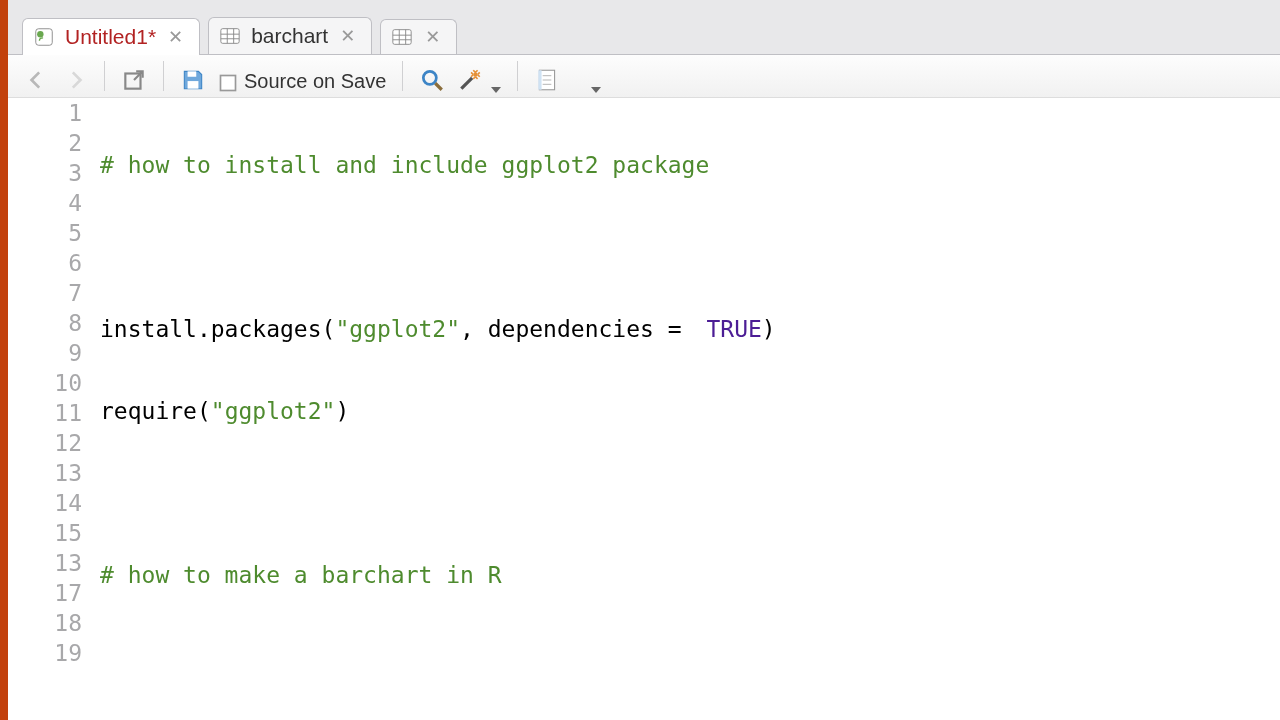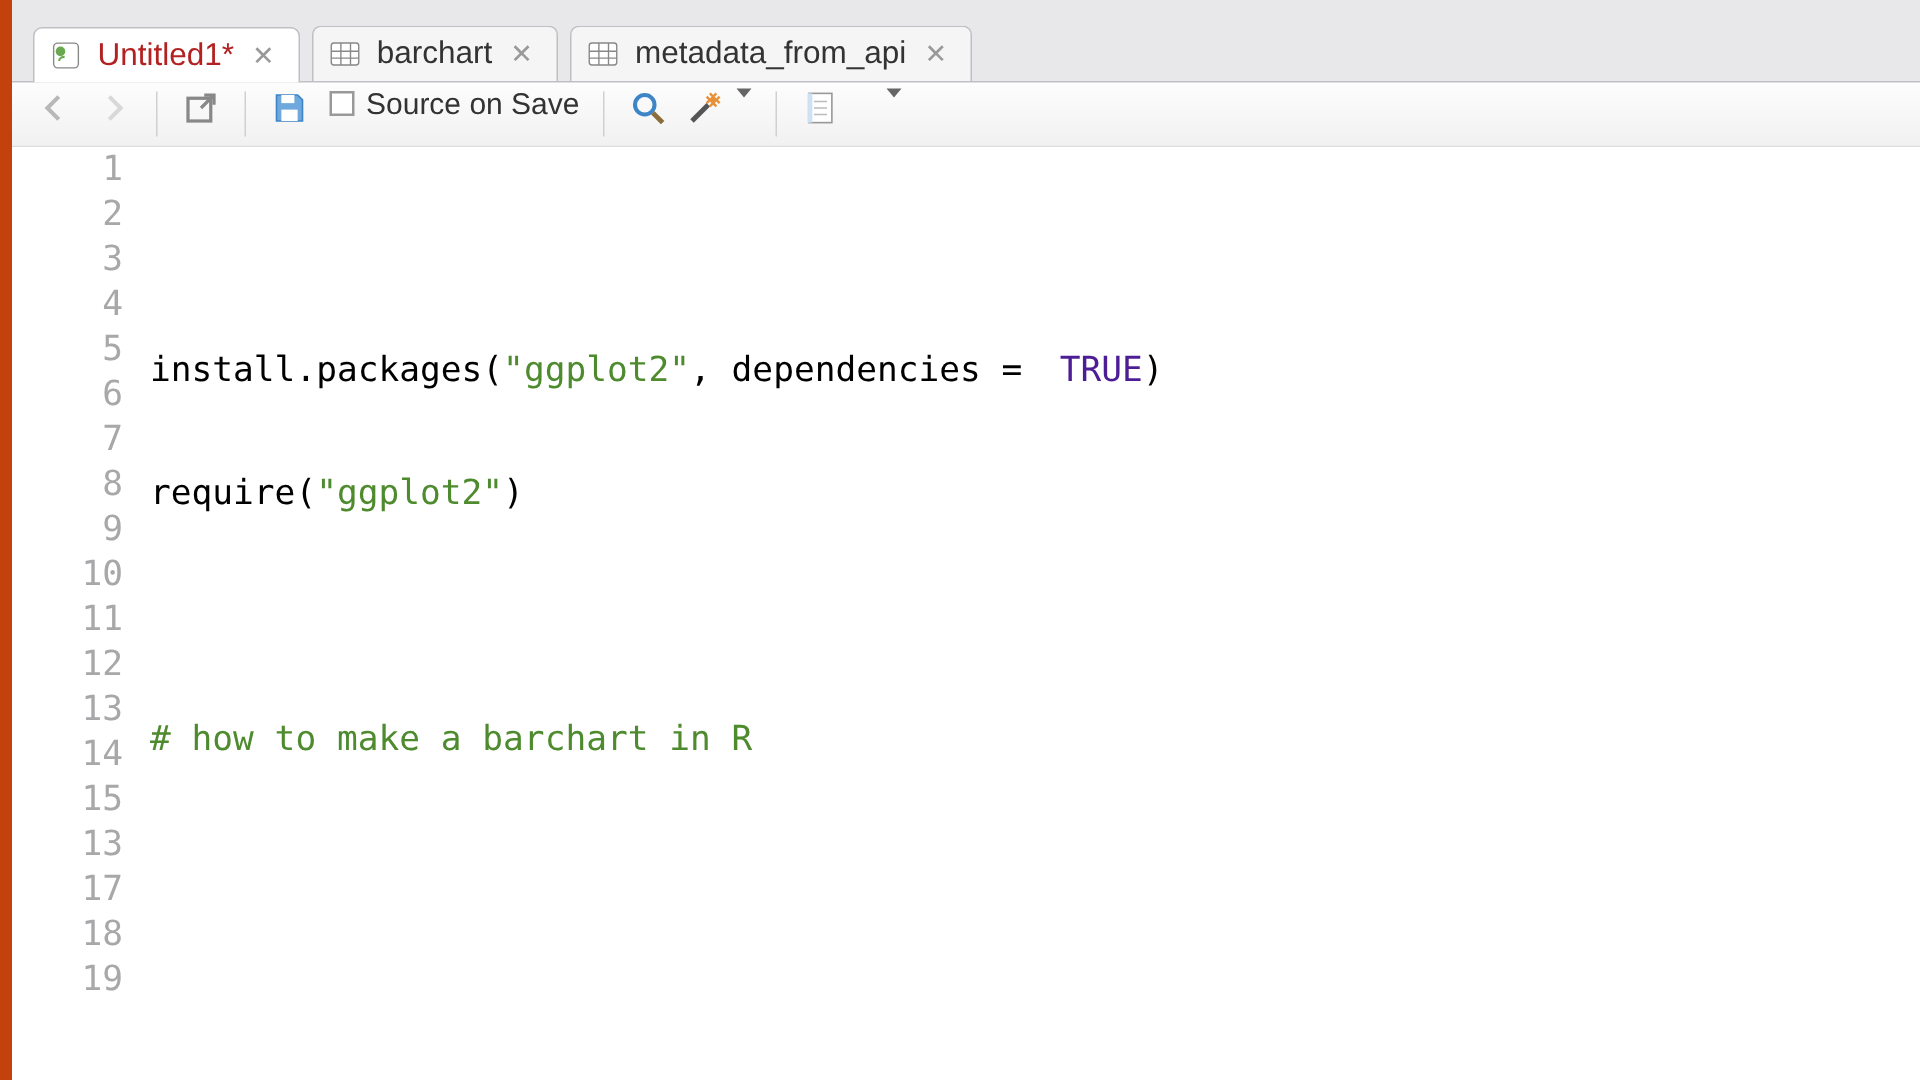--- a/index.html
+++ b/index.html
@@ -68,21 +68,21 @@
     align-items: center;
     height: 44px;
     border-top: 1px solid #bfbfc4;
     border-bottom: 1px solid #ddd;
     background: linear-gradient(#fdfdfd, #f1f1f1);
     padding: 0 12px;
     gap: 4px;
   }
   .tbtn {
     display: flex;
-    align-items: flex-start;
+    align-items: flex-end;
     justify-content: center;
     min-width: 34px;
     height: 34px;
     padding: 0 4px;
     border-radius: 4px;
     cursor: pointer;
     font-family: "Lucida Grande", "Segoe UI", sans-serif;
     font-size: 20px;
     color: #333;
     gap: 6px;
@@ -164,21 +164,20 @@
     <div class="tab">
       <span class="tab-icon">
         <svg viewBox="0 0 24 24">
             <rect x="2" y="4" width="20" height="16" rx="2" fill="#fff" stroke="#888"></rect>
             <line x1="2" y1="10" x2="22" y2="10" stroke="#888"></line>
             <line x1="2" y1="15" x2="22" y2="15" stroke="#888"></line>
             <line x1="9" y1="4" x2="9" y2="20" stroke="#888"></line>
             <line x1="16" y1="4" x2="16" y2="20" stroke="#888"></line>
           </svg>
       </span>
-      <span class="tab-title">metadata_from_api</span>
       <span class="tab-close">✕</span>
     </div>
   </div>
 
   <div class="toolbar">
     <div class="tbtn">
       <svg viewBox="0 0 24 24">
           <path d="M14 5l-7 7 7 7" fill="none" stroke="#b8b8b8" stroke-width="2.5"></path>
         </svg>
     </div>
@@ -254,20 +253,21 @@
       <div class="line">12</div>
       <div class="line">13</div>
       <div class="line">14</div>
       <div class="line">15</div>
       <div class="line">13</div>
       <div class="line">17</div>
       <div class="line">18</div>
       <div class="line">19</div>
     </div>
     <div class="code">
+      <div class="line"><span class="c-comment"># how to install and include ggplot2 package</span></div>
       <div class="line"></div>
       <div class="line"><span>install.packages(</span><span class="c-string">"ggplot2"</span><span>, dependencies = </span><span class="c-const">TRUE</span><span>)</span></div>
       <div class="line"><span>require(</span><span class="c-string">"ggplot2"</span><span>)</span></div>
       <div class="line"></div>
       <div class="line"><span class="c-comment"># how to make a barchart in R</span></div>
       <div class="line"></div>
       
       
       
       

